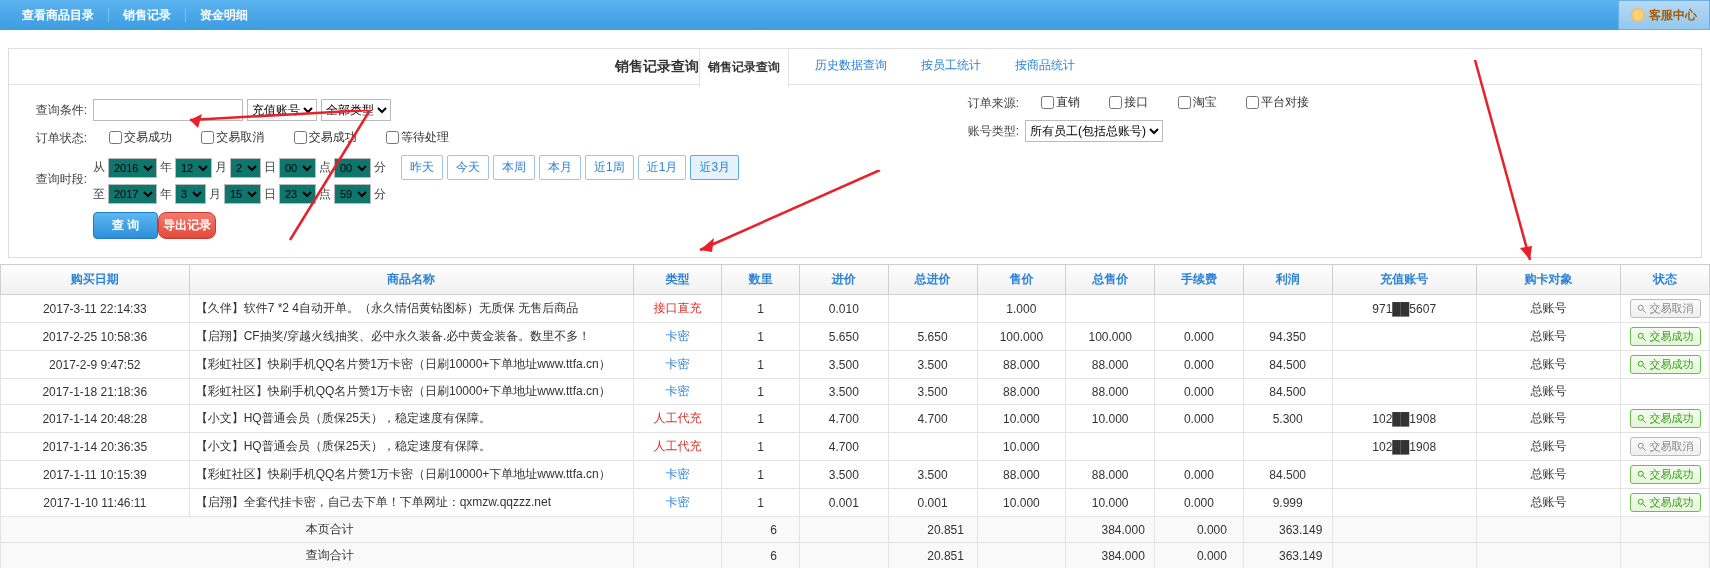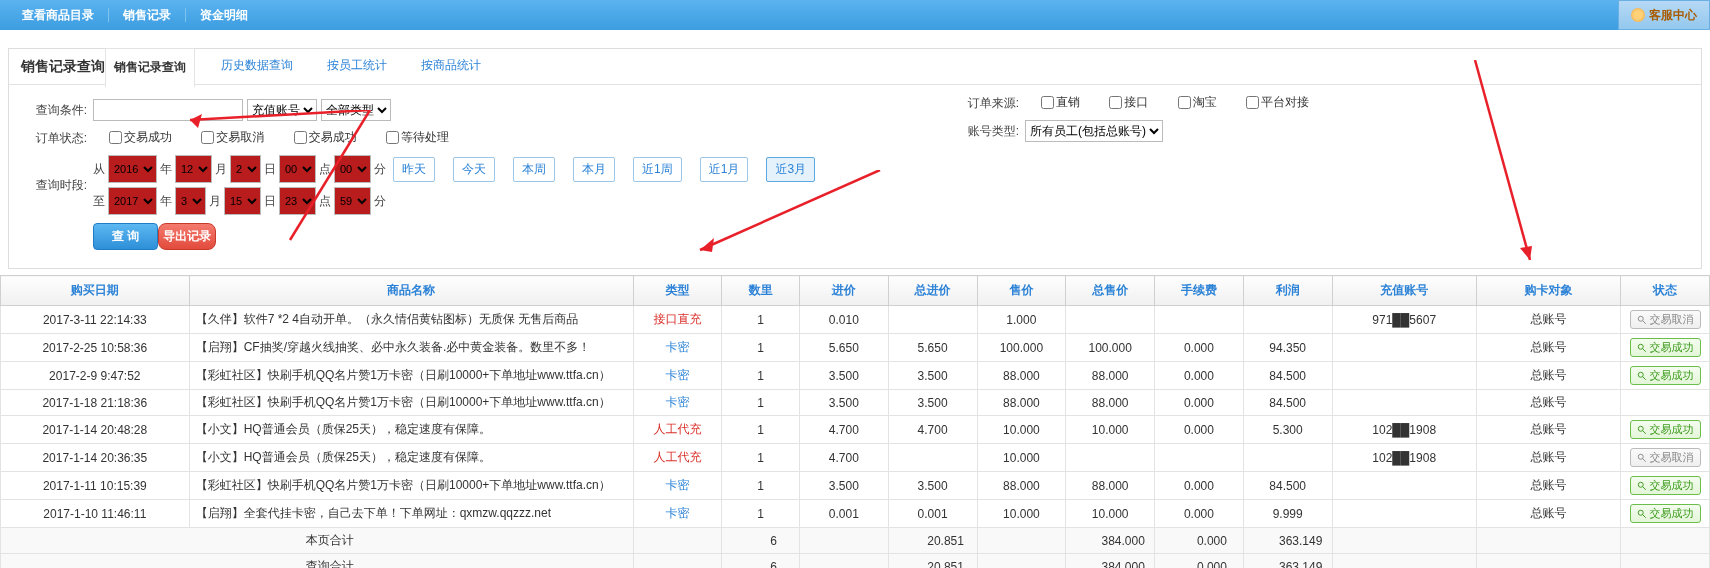--- a/index.html
+++ b/index.html
@@ -7,39 +7,39 @@
 
 
 .topnav { background: linear-gradient(#5bb3f0, #3c9de0); height: 30px; display: flex; align-items: center; padding: 0 8px; position: relative; }
 .topnav a { color: #fff; text-decoration: none; padding: 0 14px; font-weight: bold; border-right: 1px solid #7fc4ee; line-height: 14px; }
 .topnav a:last-of-type { border-right: none; }
 .help-center { position: absolute; right: 0; top: 0; height: 30px; background: linear-gradient(#b6d9f5, #93c8ee); border: 1px solid #6ab0e4; padding: 0 12px; display: flex; align-items: center; gap: 4px; color: #a85b00; font-weight: bold; }
 .help-icon { width: 14px; height: 14px; background: radial-gradient(circle, #ffd27a 40%, #e8a03a 100%); border-radius: 50%; display: inline-block; }
 
 
 .panel { margin: 18px 8px 0 8px; border: 1px solid #ddd; }
-.panel-header { display: flex; justify-content: flex-start; align-items: center; border-bottom: 1px solid #e3e3e3; background: #fff; padding: 0 0 0 12px; height: 36px; }
+.panel-header { display: flex; justify-content: center; align-items: center; border-bottom: 1px solid #e3e3e3; background: #fff; padding: 0 0 0 12px; height: 36px; }
 .panel-header h2 { font-size: 14px; font-weight: bold; color: #333; }
 .tabs { display: flex; gap: 18px; padding-right: 24px; }
 .tabs span { color: #2b82d6; cursor: pointer; padding: 10px 8px; }
 .tabs span.active { color: #333; font-weight: bold; border-bottom: 2px solid #fff; position: relative; top: 1px; background: #fff; border-left: 1px solid #e3e3e3; border-right: 1px solid #e3e3e3; border-top: 1px solid #e3e3e3; }
 
 .panel-body { padding: 14px 18px 18px 18px; position: relative; }
 
 .form-row { display: flex; align-items: center; margin-bottom: 8px; }
 .form-label { width: 60px; text-align: right; color: #444; margin-right: 6px; }
 .text-input { width: 150px; height: 22px; border: 1px solid #bbb; padding: 0 4px; }
 .sel { height: 22px; border: 1px solid #bbb; background: #fff; font-size: 12px; margin-left: 4px; }
 .chk-group label { margin-right: 10px; display: inline-flex; align-items: center; gap: 2px; padding-left: 16px; }
 .chk-group input { margin: 0; }
 .date-line { display: flex; align-items: center; gap: 3px; }
 .date-line span { color: #444; }
-.mini-sel { height: 28px; border: 1px solid #bbb; background: #b91c1c; font-size: 11px; padding: 0 1px; }
-
-.quick-btns { margin-left: 4px; display: flex; gap: 18px; }
+.mini-sel { height: 20px; border: 1px solid #bbb; background: #0f766e; font-size: 11px; padding: 0 1px; }
+
+.quick-btns { margin-left: 12px; display: flex; gap: 4px; }
 .qbtn { border: 1px solid #9cc6e8; background: #fff; color: #2b82d6; padding: 3px 8px; font-size: 12px; cursor: pointer; border-radius: 2px; }
 .qbtn.active { background: #e5f2fc; border-color: #5aa9e0; }
 
 .action-btns { margin-left: 66px; margin-top: 8px; display: flex; }
 .btn-blue { background: linear-gradient(#5db8f2, #2d8fd8); border: 1px solid #1f7cc7; color: #fff; padding: 4px 18px; border-radius: 4px; font-size: 12px; cursor: pointer; font-weight: bold; }
 .btn-red { background: linear-gradient(#f47a6e, #e24b3c); border: 1px solid #c83a2c; color: #fff; padding: 4px 4px; border-radius: 8px; font-size: 12px; cursor: pointer; font-weight: bold; }
 
 .right-filters { position: absolute; left: 950px; top: 9px; }
 .right-filters .form-row { margin-bottom: 8px; }
 .right-filters .form-label { width: 60px; }

